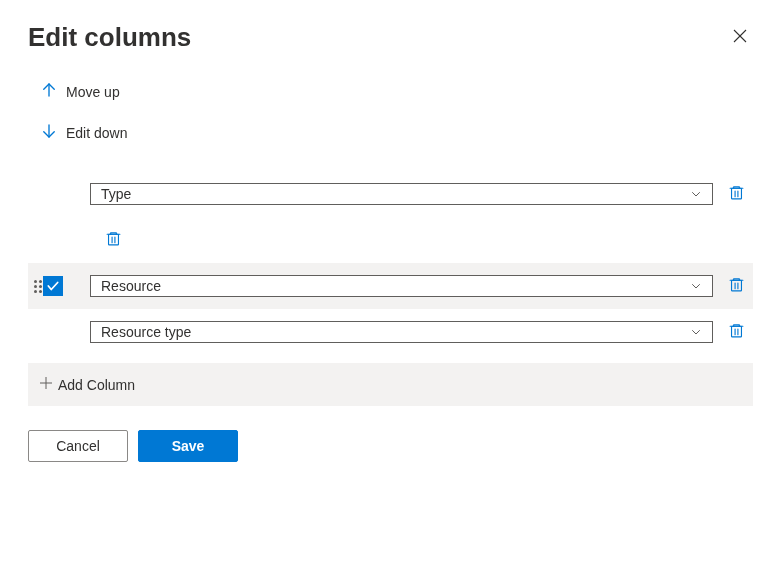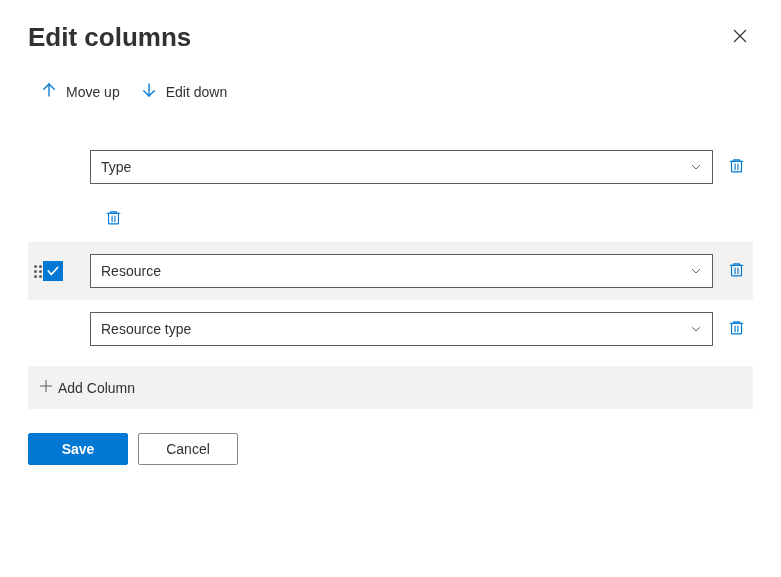--- a/index.html
+++ b/index.html
@@ -38,22 +38,23 @@
   .close-btn svg { width: 18px; height: 18px; }
   .desc {
     font-size: 14.5px;
     color: #323130;
     margin-bottom: 14px;
     line-height: 1.5;
   }
   .move-bar {
     display: flex;
     gap: 20px;
-    margin-bottom: 36px;
+    margin-bottom: 28px;
     padding-left: 12px;
+    flex-direction: column;
   }
   .move-btn {
     display: flex;
     align-items: center;
     gap: 8px;
     background: none;
     border: none;
     cursor: pointer;
     font-size: 14px;
     color: #323130;
@@ -95,21 +96,21 @@
     height: 20px;
     background: #0078d4;
     display: flex;
     align-items: center;
     justify-content: center;
   }
   .checkbox svg { stroke: #fff; width: 14px; height: 14px; }
   .select-box {
     flex: 1;
     border: 1px solid #605e5c;
-    height: 34px;
+    height: 22px;
     display: flex;
     align-items: center;
     justify-content: space-between;
     padding: 0 10px;
     background: #fff;
     cursor: pointer;
   }
   .select-box .chev {
     display: flex;
   }
@@ -286,16 +287,16 @@
     <span>
       <svg viewBox="0 0 24 24" fill="none" stroke-width="1.5">
         <line x1="12" y1="3" x2="12" y2="21"></line>
           <line x1="3" y1="12" x2="21" y2="12"></line>
       </svg>
     </span>
     <span>Add Column</span>
   </div>
 
   <div class="buttons">
+    <button class="btn btn-secondary">Cancel</button>
     <button class="btn btn-primary">Save</button>
-    <button class="btn btn-secondary">Cancel</button>
   </div>
 </div>
 
 </body></html>

